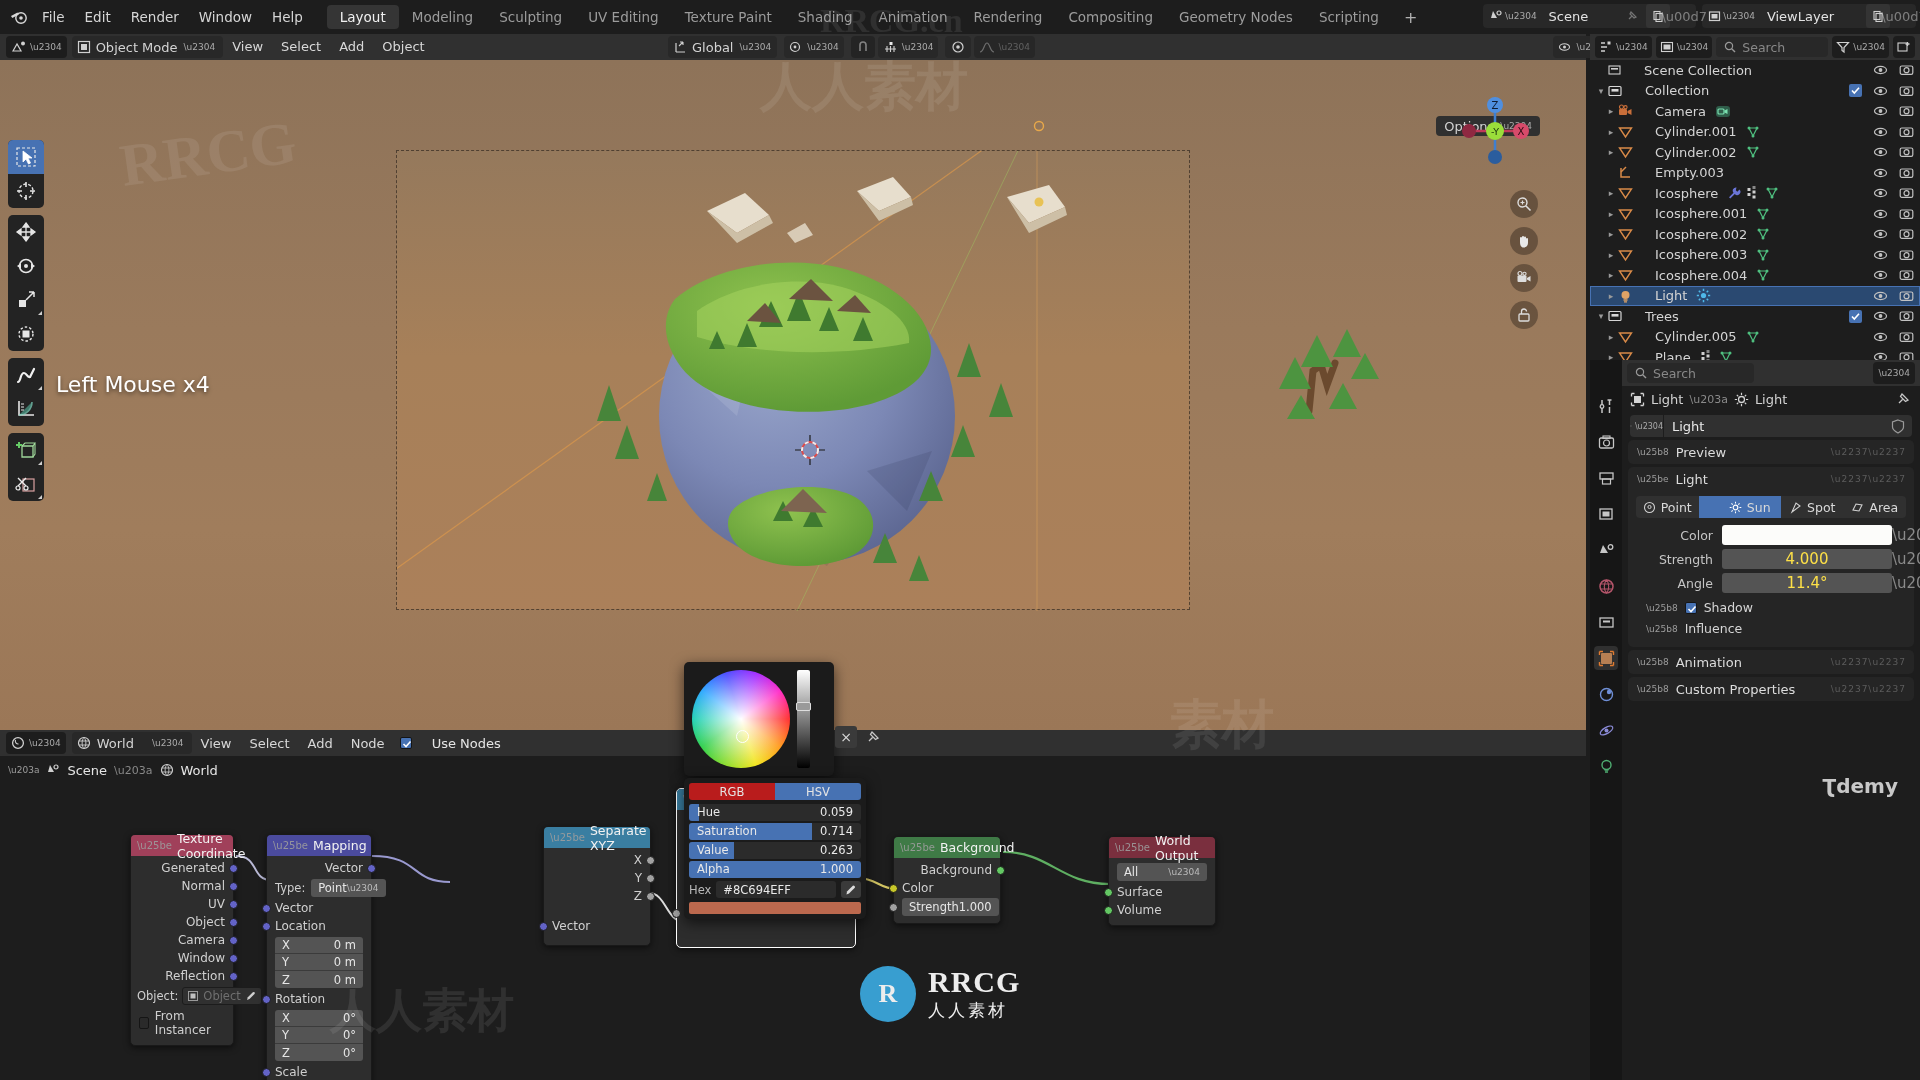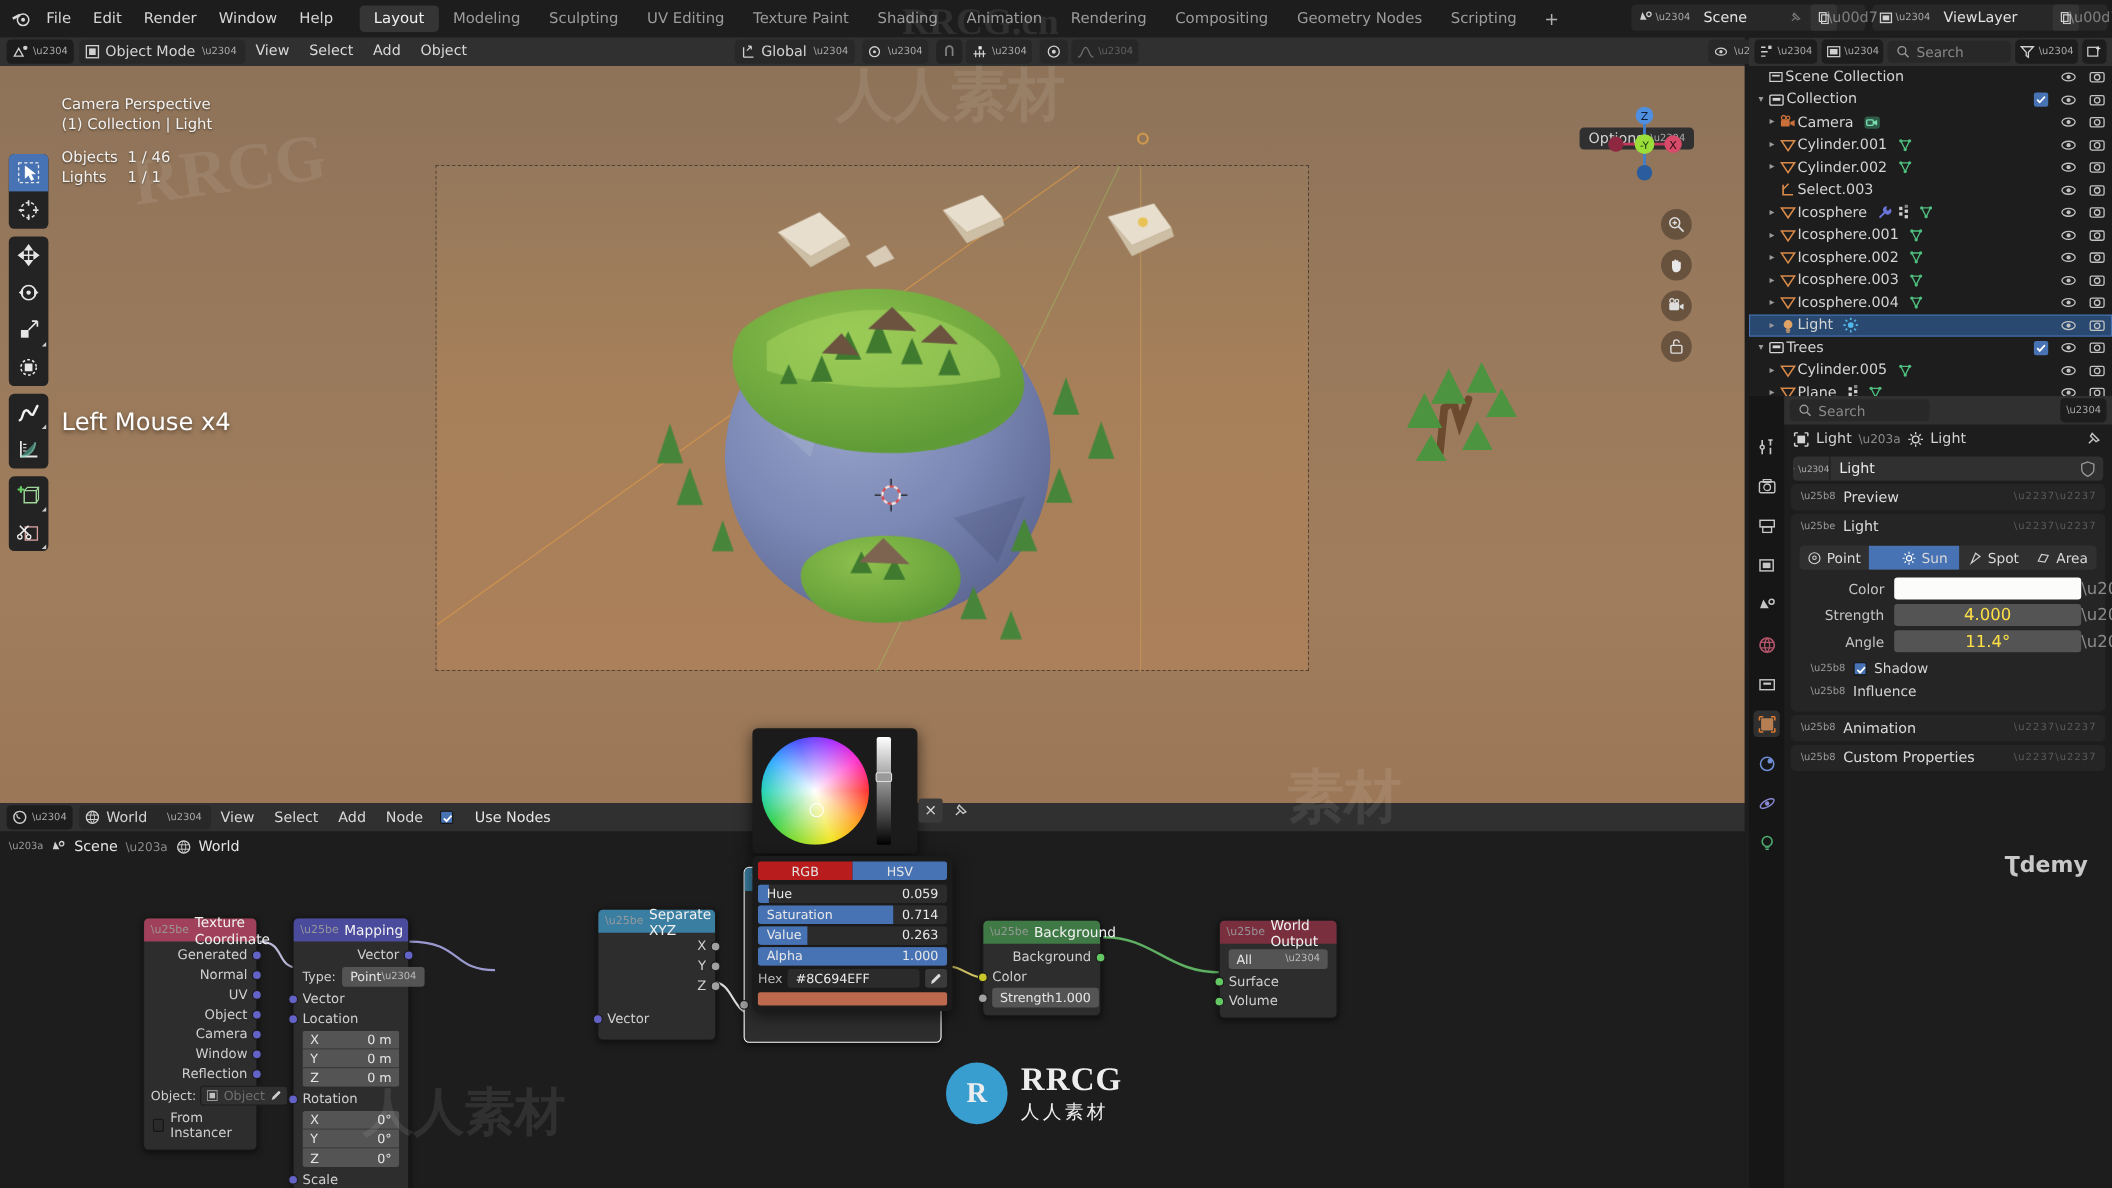--- a/index.html
+++ b/index.html
@@ -150,21 +150,21 @@
   #outliner { position:absolute; left:1590px; top:34px; width:330px; height:326px;
      background:#1d1d1d; overflow:hidden; }
   #outHeader { height:26px; background:#303030; display:flex; align-items:center; gap:4px;
      padding:0 5px; }
   #searchBox { flex:1; height:20px; background:#282828; border-radius:4px; display:flex;
      align-items:center; gap:6px; padding:0 8px; color:#888; font-size:12.5px; }
   .otrow { height:20.5px; display:flex; align-items:center; font-size:13px; color:#d4d4d4;
      padding-left:4px; position:relative; }
   .otrow.sel { background:#2a4971; outline:1px solid #4772b3; outline-offset:-1px; }
   .otrow .exp { width:14px; text-align:center; font-size:9px; color:#9a9a9a; }
-  .otrow .nm { margin-left:1px; }
+  .otrow .nm { margin-left:22px; }
   .otrow .mods { display:flex; align-items:center; gap:5px; margin-left:9px; }
   .otrow .right { position:absolute; right:6px; display:flex; align-items:center; gap:11px; }
   .indent1 { padding-left:14px; }
 
   
   #props { position:absolute; left:1590px; top:360px; width:330px; height:720px;
      background:#1d1d1d; display:flex; }
   #ptabs { width:32px; background:#161616; padding-top:34px; display:flex; flex-direction:column;
      align-items:center; gap:12px; }
   .ptab { width:24px; height:24px; display:flex; align-items:center; justify-content:center;
@@ -517,34 +517,20 @@
         <circle cx="15" cy="15" r="8" fill="none" stroke="#f0f0f0" stroke-width="2" stroke-dasharray="4 4"></circle>
         <path d="M15 0 V6 M15 24 V30 M0 15 H6 M24 15 H30" stroke="#1b1b1b" stroke-width="1.2"></path>
       </svg>
 
       <svg style="position:absolute;left:556px;top:-45px;" width="130" height="120" viewBox="0 0 130 120">
         <circle cx="86" cy="20" r="4.5" fill="none" stroke="#e8a84a" stroke-width="1.4"></circle>
         <circle cx="86" cy="96" r="4.5" fill="#e8c255"></circle>
       </svg>
     </div>
 
-    <div id="vpOverlay">
-      <div>Camera Perspective</div>
-      <div>(1) Collection | Light</div>
-      <div class="stats">
-        <div>
-            <span class="k">Objects</span>
-            <span>1 / 46</span>
-          </div>
-        <div>
-            <span class="k">Lights</span>
-            <span>1 / 1</span>
-          </div>
-      </div>
-    </div>
     <div id="mousehint">Left Mouse x4</div>
 
     <div id="tools">
       <div class="tgrp">
         <div class="tool active">
           <svg width="22" height="22" viewBox="0 0 22 22">
               <rect x="2" y="2" width="18" height="18" fill="none" stroke="#eaeaea" stroke-width="1.2" stroke-dasharray="3 2"></rect>
               <path d="M8 5 L8 16 L11 13 L13.5 18 L15.5 17 L13 12 L17 12 Z" fill="#fff" stroke="#fff" stroke-width=".8"></path>
             </svg>
         </div>
@@ -1219,21 +1205,21 @@
           </span>
         </div>
         <div class="otrow indent1">
           <span class="exp"></span>
           <span style="display:inline-flex;align-items:center;">
             <svg width="15" height="14" viewBox="0 0 15 14">
               <path d="M3 2 V11 H12" stroke="#d98a48" stroke-width="1.5" fill="none"></path>
               <path d="M3 6 L8 1" stroke="#d98a48" stroke-width="1.4" fill="none"></path>
             </svg>
           </span>
-          <span class="nm">Select.003</span>
+          <span class="nm">Empty.003</span>
           <span class="right">
             <span>
               <svg width="15" height="14" viewBox="0 0 15 14">
                 <ellipse cx="7.5" cy="7" rx="6" ry="3.6" fill="none" stroke="#c2c2c2" stroke-width="1.2"></ellipse>
                 <circle cx="7.5" cy="7" r="1.9" fill="#c2c2c2"></circle>
               </svg>
             </span>
             <span>
               <svg width="15" height="14" viewBox="0 0 15 14">
                 <rect x="1.2" y="3" width="12.6" height="8.4" rx="1.6" fill="none" stroke="#c2c2c2" stroke-width="1.2"></rect>

